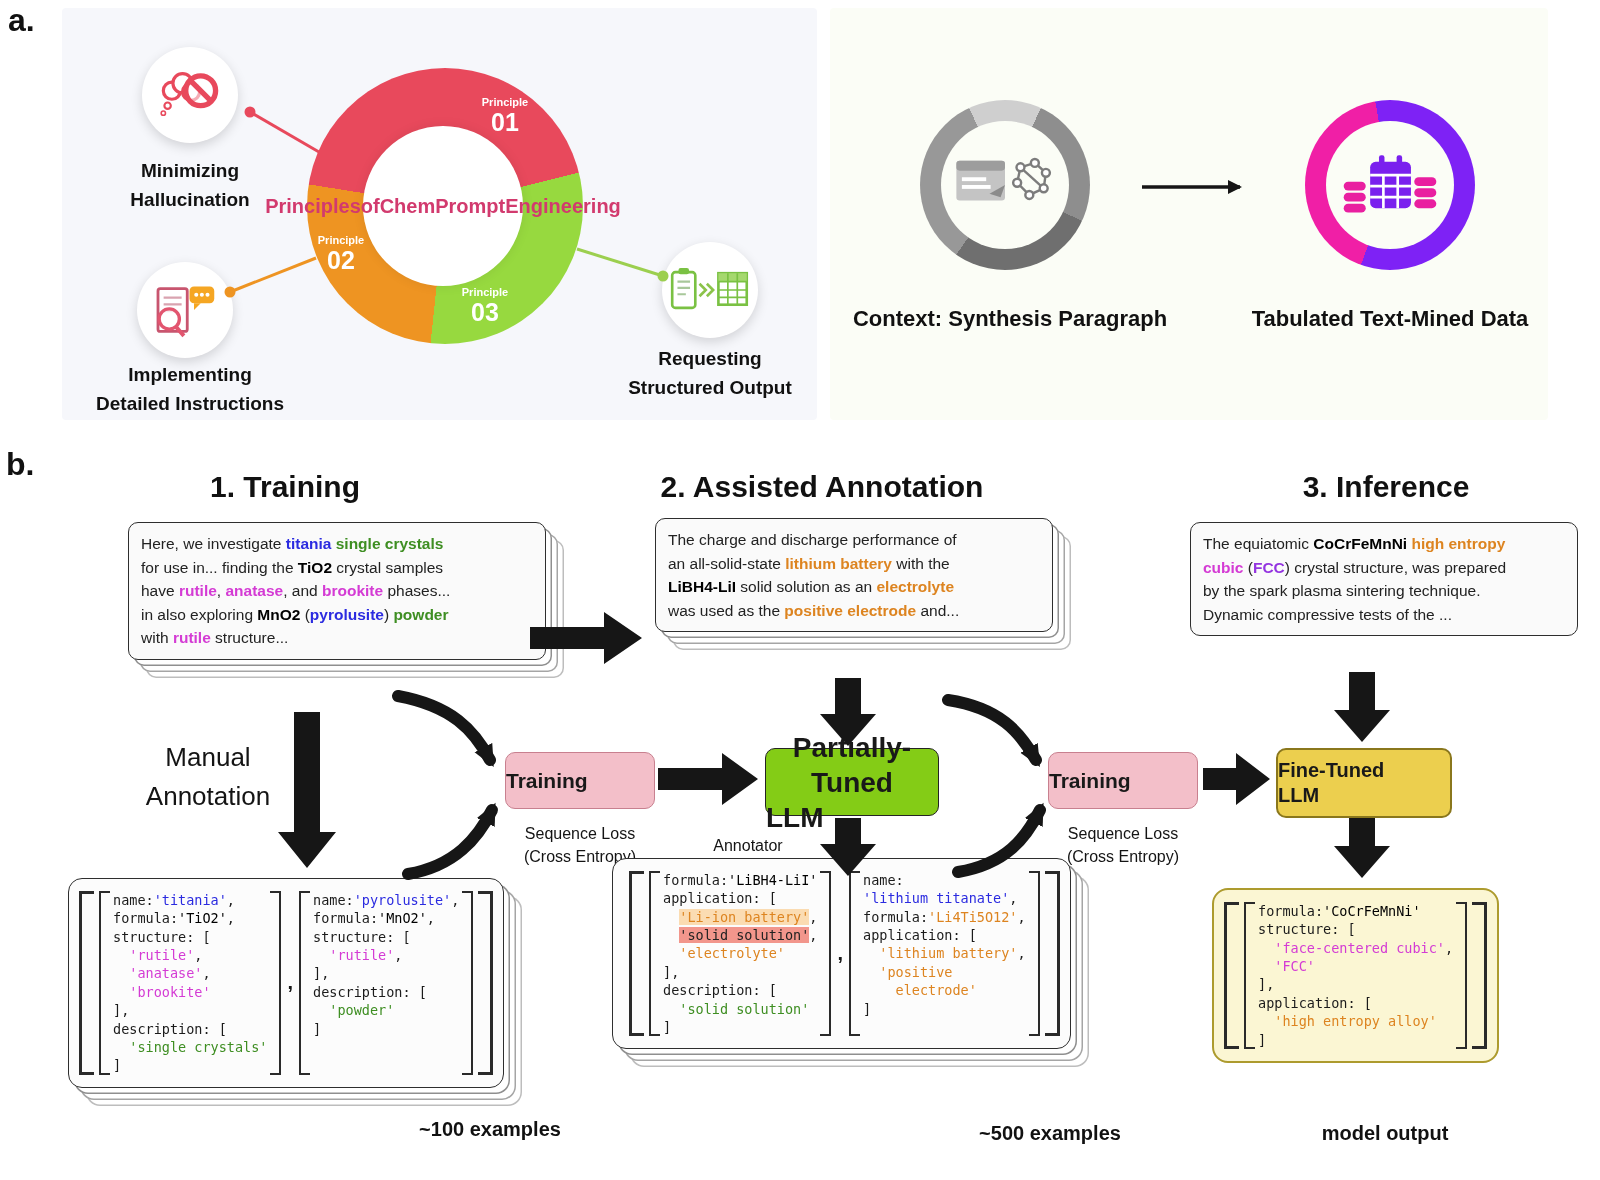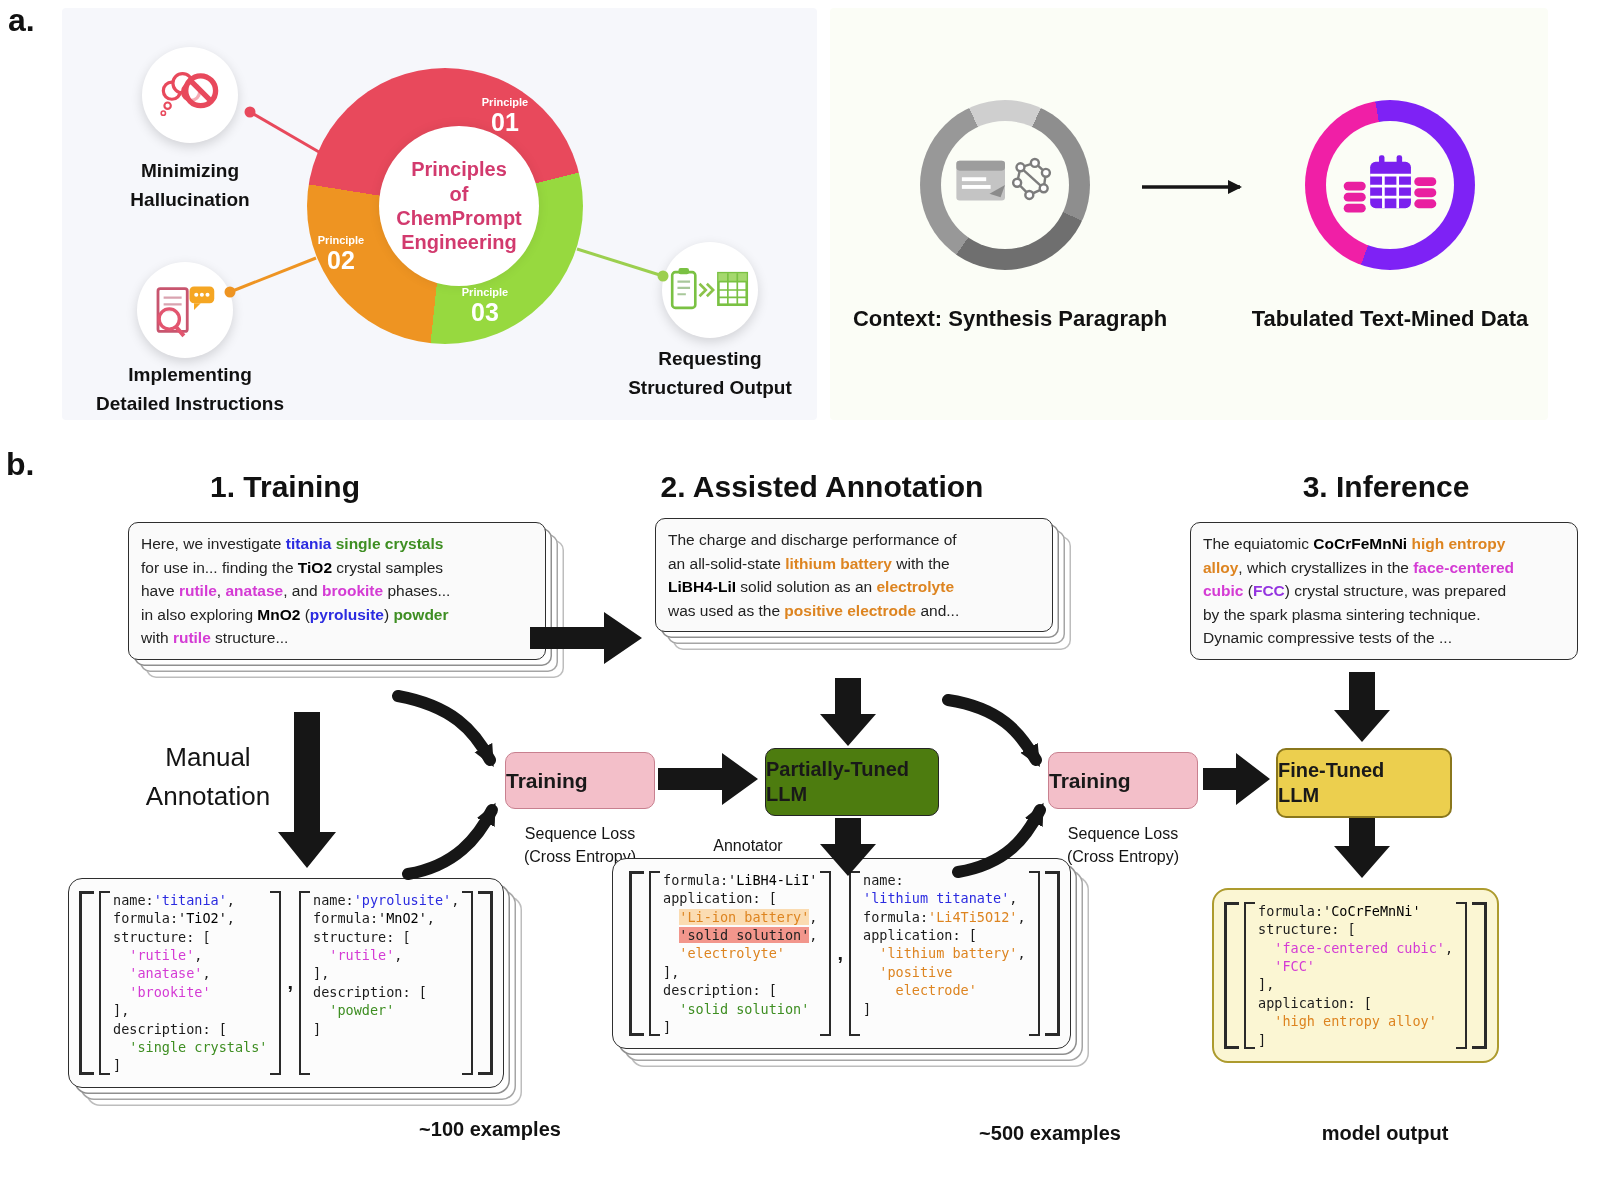--- a/index.html
+++ b/index.html
@@ -7,22 +7,22 @@
         font-family:"Liberation Sans",sans-serif;color:#161616;}
   .abs{position:absolute;}
   .panel-label{font-size:32px;font-weight:800;color:#111;}
 
   
   #boxA1{left:62px;top:8px;width:755px;height:412px;background:#f6f7fb;border-radius:4px;}
   #boxA2{left:830px;top:8px;width:718px;height:412px;background:#fbfdf6;border-radius:4px;}
 
   .donut{left:245px;top:60px;width:276px;height:276px;border-radius:50%;
     background:conic-gradient(#e8495c 0deg 76deg,#97d93f 76deg 186deg,#ee9422 186deg 279deg,#e8495c 279deg 360deg);}
-  .donut-center{position:absolute;left:72px;top:58px;width:160px;height:160px;border-radius:50%;
-    background:#fff;display:flex;flex-direction:column;align-items:center;justify-content:center;
+  .donut-center{position:absolute;left:56px;top:58px;width:160px;height:160px;border-radius:50%;
+    background:#fff;display:flex;flex-direction:row;align-items:center;justify-content:center;
     font-weight:800;font-size:20px;color:#d23a6e;line-height:1.22;box-shadow:0 0 12px rgba(0,0,0,.08);}
   .pr-label{position:absolute;transform:translate(-50%,-50%);color:#fff;text-align:center;line-height:1.05;}
   .pr-label .sm{font-size:11px;font-weight:700;display:block;}
   .pr-label .bg{font-size:25px;font-weight:800;display:block;}
 
   .icon-circle{position:absolute;width:96px;height:96px;border-radius:50%;background:#fff;
     box-shadow:0 4px 12px rgba(0,0,0,.15);display:flex;align-items:center;justify-content:center;}
   .callout-label{position:absolute;text-align:center;font-weight:800;font-size:19px;line-height:1.55;color:#111;}
 
   .ring{position:absolute;width:170px;height:170px;border-radius:50%;}
@@ -42,21 +42,21 @@
 
   .sg-b{color:#2b2be0;} .sg-g{color:#3e8e22;} .sg-r{color:#000000;}
   .sg-m{color:#d43bd4;} .sg-o{color:#dd8420;} .sg-p{color:#9434e0;}
   .snippet .sg-b,.snippet .sg-g,.snippet .sg-r,.snippet .sg-m,.snippet .sg-o,.snippet .sg-p{font-weight:800;}
   .sg-hl{background:#f2968c;color:#222;}
   .sg-ho{background:#fbdcb2;color:#dd8420;}
 
   .flowbox{position:absolute;border-radius:10px;display:flex;flex-direction:column;
     align-items:flex-start;justify-content:center;font-weight:800;color:#191919;text-align:center;}
   .box-train{width:148px;height:55px;background:#f3bfc9;border:1.6px solid #c8808f;font-size:21px;}
-  .box-pt{width:172px;height:66px;background:#4d7c0f;border:1.8px solid #242424;font-size:20px;line-height:1.25;}
+  .box-pt{width:172px;height:66px;background:#84cc16;border:1.8px solid #242424;font-size:28px;line-height:1.25;}
   .box-ft{width:172px;height:66px;background:#eccf4e;border:2px solid #8a771c;font-size:20px;line-height:1.25;}
 
   .small-note{position:absolute;text-align:center;font-size:16px;color:#141414;line-height:1.45;}
   .manual-note{position:absolute;text-align:center;font-size:26px;color:#141414;line-height:1.5;}
   .caption{position:absolute;text-align:center;font-weight:800;font-size:20px;color:#111;}
 
   .jsoncard{position:absolute;background:#fcfcfc;border:1.6px solid #2e2e2e;border-radius:14px;
     display:flex;align-items:stretch;gap:5px;padding:12px 10px;}
   .jsoncard.gold{background:#fbf6d3;border:2.5px solid #ad9b2e;border-radius:16px;}
   .code{font-family:"DejaVu Sans Mono",monospace;font-size:13.5px;line-height:1.36;color:#1b1b1b;margin:0 3px;}
@@ -213,21 +213,20 @@
       <div class="rl"><span>with </span><span class="sg-m">rutile</span><span> structure...</span></div>
     </div>
   <div class="snippet stack3" style="left:655px;top:518px;width:372px;">
       <div class="rl"><span>The charge and discharge performance of</span></div>
       <div class="rl"><span>an all-solid-state </span><span class="sg-o">lithium battery</span><span> with the</span></div>
       <div class="rl"><span class="sg-r">LiBH4-LiI</span><span> solid solution as an </span><span class="sg-o">electrolyte</span></div>
       <div class="rl"><span>was used as the </span><span class="sg-o">positive electrode</span><span> and...</span></div>
     </div>
   <div class="snippet" style="left:1190px;top:522px;width:362px;">
       <div class="rl"><span>The equiatomic </span><span class="sg-r">CoCrFeMnNi</span><span> </span><span class="sg-o">high entropy</span></div>
-      <div class="rl"><span class="sg-o">alloy</span><span>, which crystallizes in the </span><span class="sg-m">face-centered</span></div>
       <div class="rl"><span class="sg-m">cubic</span><span> (</span><span class="sg-p">FCC</span><span>) crystal structure, was prepared</span></div>
       <div class="rl"><span>by the spark plasma sintering technique.</span></div>
       <div class="rl"><span>Dynamic compressive tests of the ...</span></div>
     </div>
 
   <div class="manual-note" style="left:118px;top:738px;width:180px;font-weight:400;">
     <div>Manual</div>
     <div>Annotation</div>
   </div>
 

